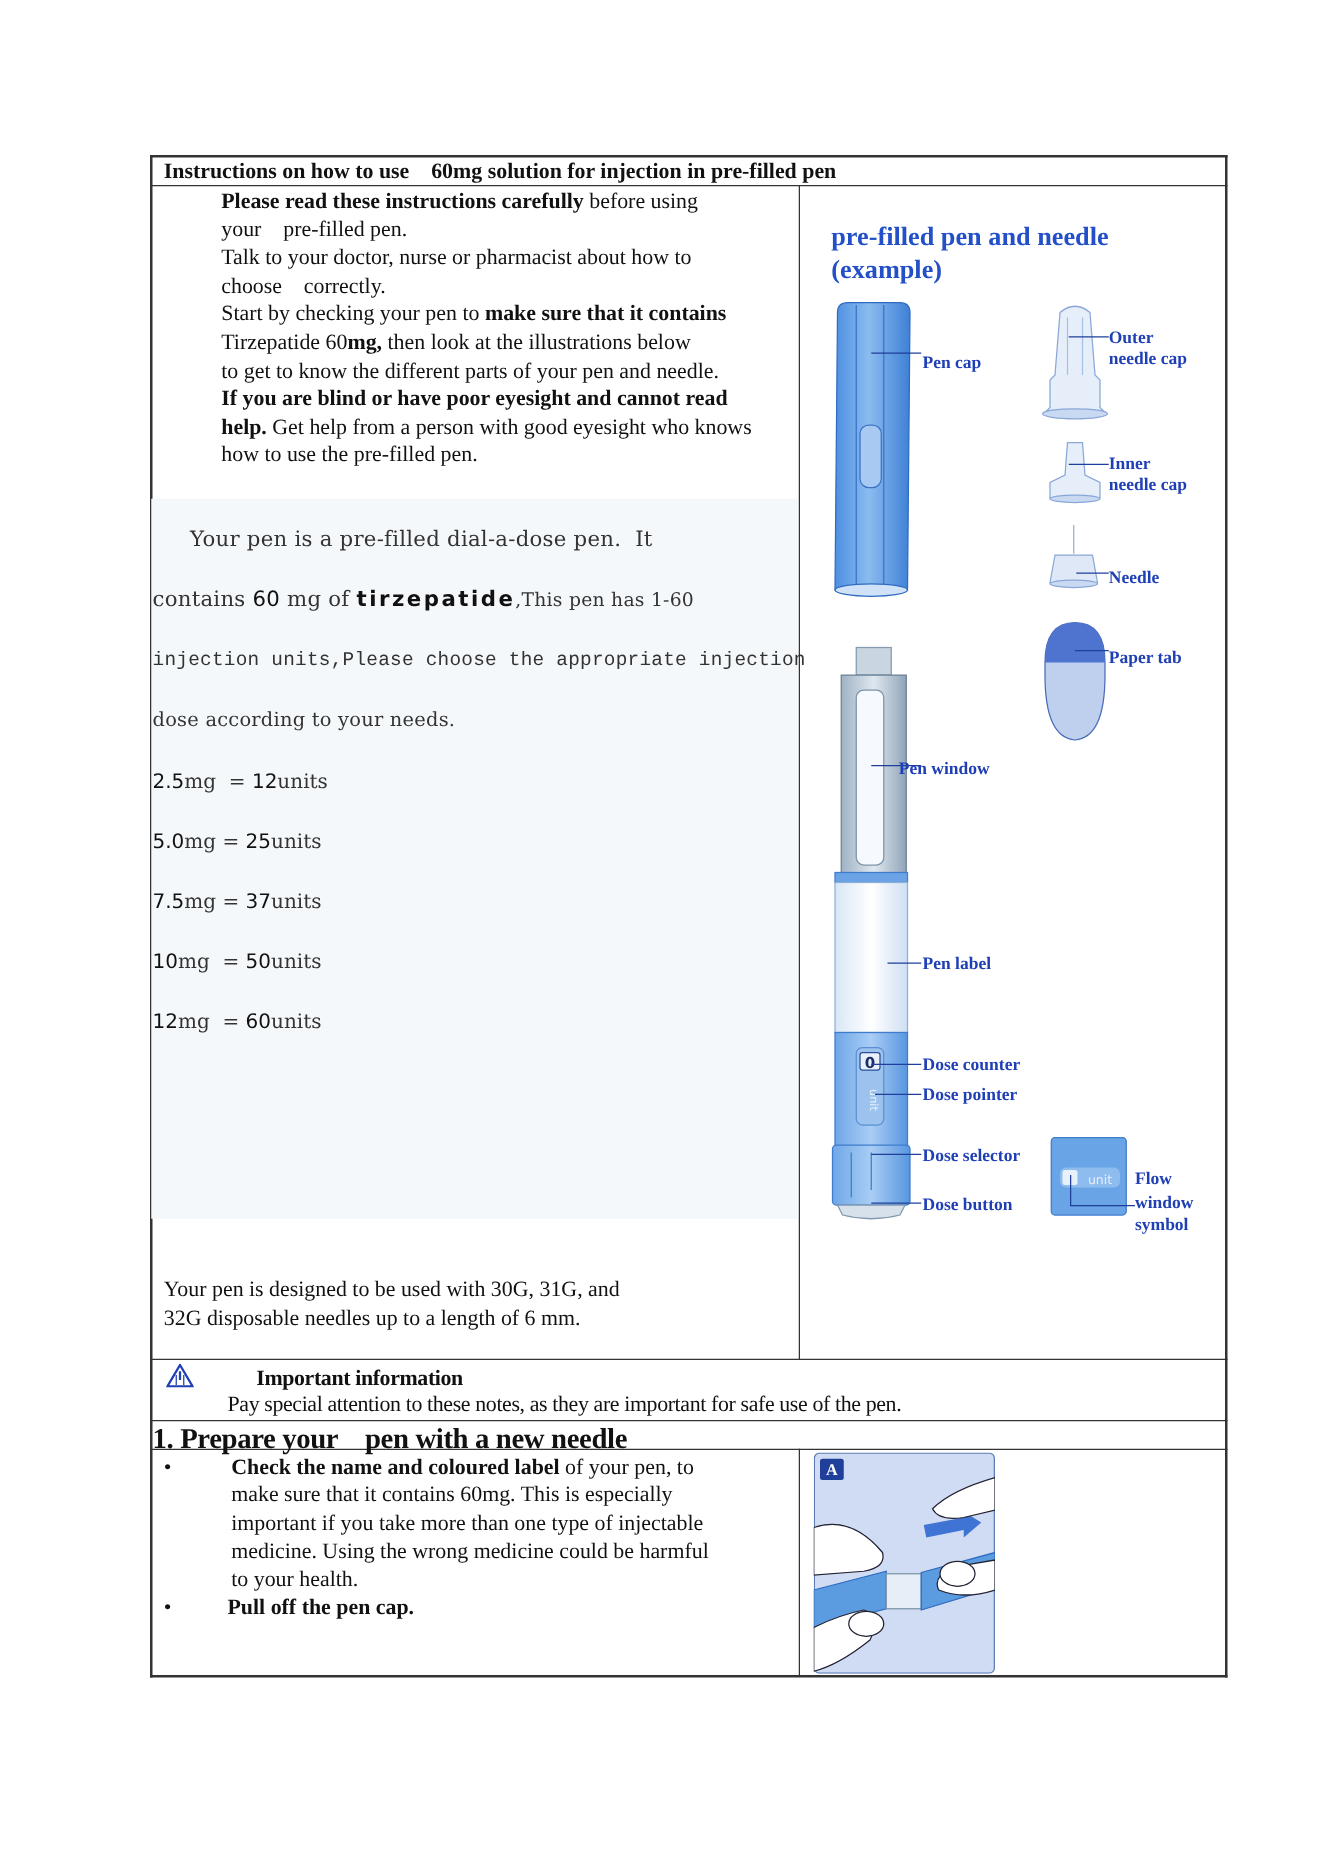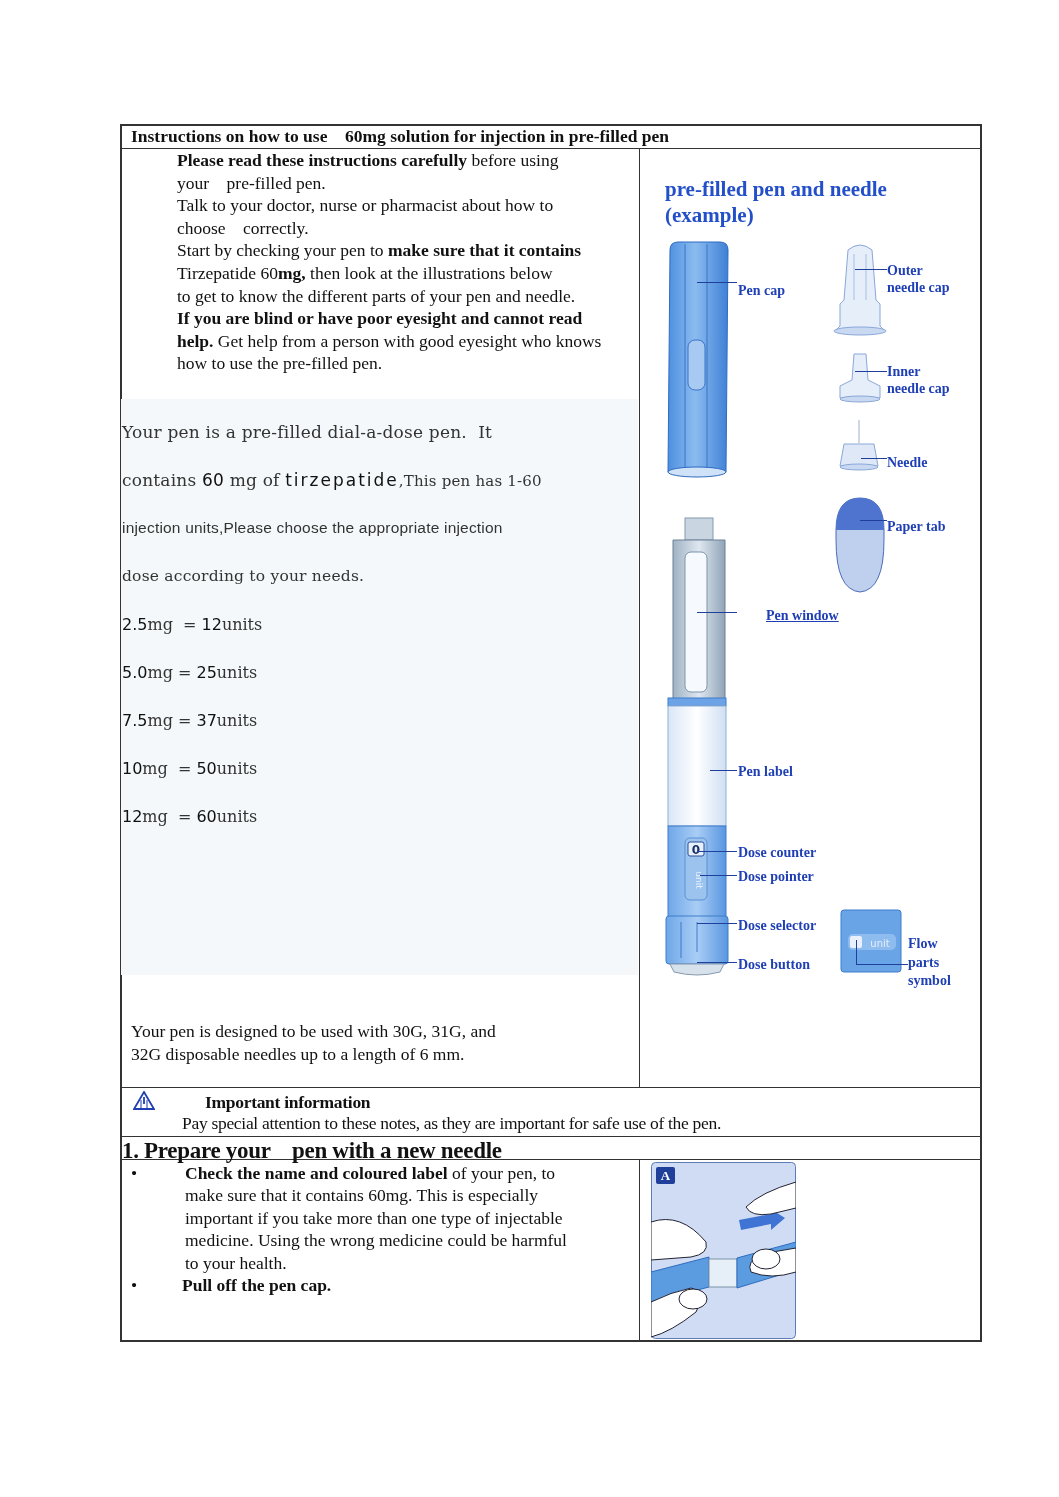--- a/index.html
+++ b/index.html
@@ -1,19 +1,19 @@
 <!DOCTYPE html>
 <html><head>
 <meta charset="utf-8">
 <style>
   html, body { margin:0; padding:0; background:#ffffff; }
   body { width:1059px; height:1497px; position:relative; overflow:hidden;
          font-family:"Liberation Serif", "DejaVu Serif", serif; color:#111; }
   .abs { position:absolute; }
-  .serif { font-family:"Liberation Serif", "DejaVu Serif", serif; }
+  .serif { font-family:"Liberation Serif", "DejaVu Serif", serif;padding-left:30px; }
   .b { font-weight:bold; }
   .line { position:absolute; background:#333; }
   .intro p { margin:0; font-size:17.5px; line-height:22.6px; white-space:nowrap; }
   .shaded { position:absolute; left:121px; top:399px; width:517px; height:576px; background:#f4f8fa; }
   .mono-line { position:absolute; left:122px; font-size:17.5px; color:#333; white-space:nowrap; letter-spacing:0.2px; }
   .mono-line .sans { font-family:"DejaVu Sans", "Liberation Sans", sans-serif; color:#111; }
   .dose { position:absolute; left:122px; font-size:16px; color:#333; white-space:nowrap; }
   .dose .sans { font-family:"DejaVu Sans", "Liberation Sans", sans-serif; color:#111; }
   .lbl { position:absolute; color:#1f3fb5; font-weight:bold; font-size:14px; line-height:17px; white-space:nowrap; }
   .lead { position:absolute; height:1px; background:#1f3f9a; }
@@ -46,22 +46,22 @@
   <p><span>Start by checking your pen to </span><span class="b">make sure that it contains</span></p>
   <p><span>Tirzepatide 60</span><span class="b">mg,</span><span> then look at the illustrations below</span></p>
   <p>to get to know the different parts of your pen and needle.</p>
   <p class="b">If you are blind or have poor eyesight and cannot read</p>
   <p><span class="b">help.</span><span> Get help from a person with good eyesight who knows</span></p>
   <p>how to use the pre-filled pen.</p>
 </div>
 
 <div class="shaded"></div>
 <div class="mono-line serif" style="top:422px;white-space:pre;font-family:'DejaVu Serif',serif;font-size:17px;">Your pen is a pre-filled dial-a-dose pen.  It</div>
-<div class="mono-line" style="top:470px;font-family:'DejaVu Serif',serif;font-size:17px;white-space:pre;"><span>contains </span><span class="sans">60</span><span> mg of </span><span class="sans" style="letter-spacing:2px;">tirzepatide</span><span style="font-size:15px;">,This pen has 1-60</span></div>
-<div class="mono-line" style="top:519px;font-family:Liberation Sans, sans-serif;font-size:15.5px;">injection units,Please choose the appropriate injection</div>
+<div class="mono-line" style="top:470px;font-family:'DejaVu Serif',serif;font-size:17px;white-space:pre;"><span>contains </span><span class="sans">60</span><span> mg of </span><span class="sans" style="letter-spacing:2px;font-weight:bold;">tirzepatide</span><span style="font-size:15px;">,This pen has 1-60</span></div>
+<div class="mono-line" style="top:519px;font-family:Liberation Mono, monospace;font-size:15.5px;">injection units,Please choose the appropriate injection</div>
 <div class="mono-line" style="top:567px;font-family:'DejaVu Serif',serif;font-size:15.5px;">dose according to your needs.</div>
 
 <div id="dose-list">
     <div class="dose" style="top: 615px; font-family: &quot;DejaVu Serif&quot;, serif; white-space: pre;"><span class="sans">2.5</span><span>mg  = </span><span class="sans">12</span><span>units</span></div>
     <div class="dose" style="top: 663px; font-family: &quot;DejaVu Serif&quot;, serif; white-space: pre;"><span class="sans">5.0</span><span>mg = </span><span class="sans">25</span><span>units</span></div>
     <div class="dose" style="top: 711px; font-family: &quot;DejaVu Serif&quot;, serif; white-space: pre;"><span class="sans">7.5</span><span>mg = </span><span class="sans">37</span><span>units</span></div>
     <div class="dose" style="top: 759px; font-family: &quot;DejaVu Serif&quot;, serif; white-space: pre;"><span class="sans">10</span><span>mg  = </span><span class="sans">50</span><span>units</span></div>
     <div class="dose" style="top: 807px; font-family: &quot;DejaVu Serif&quot;, serif; white-space: pre;"><span class="sans">12</span><span>mg  = </span><span class="sans">60</span><span>units</span></div>
   </div>
 
@@ -173,29 +173,29 @@
 <div class="lbl" style="left:887px;top:262px;">
   <div>Outer</div>
   <div>needle cap</div>
 </div>
 <div class="lbl" style="left:887px;top:363px;">
   <div>Inner</div>
   <div>needle cap</div>
 </div>
 <div class="lbl" style="left:887px;top:454px;">Needle</div>
 <div class="lbl" style="left:887px;top:518px;">Paper tab</div>
-<div class="lbl" style="left:766px;top:607px;text-decoration:underline;">Pen window</div>
+<div class="lbl" style="left:719px;top:607px;">Pen window</div>
 <div class="lbl" style="left:738px;top:763px;">Pen label</div>
 <div class="lbl" style="left:738px;top:844px;">Dose counter</div>
 <div class="lbl" style="left:738px;top:868px;">Dose pointer</div>
 <div class="lbl" style="left:738px;top:917px;">Dose selector</div>
 <div class="lbl" style="left:738px;top:956px;">Dose button</div>
 <div class="lbl" style="left:908px;top:935px;line-height:18.5px;">
   <div>Flow</div>
-  <div>parts</div>
+  <div>window</div>
   <div>symbol</div>
 </div>
 
 <svg class="abs" style="left:133px;top:1091px;" width="22" height="19" viewBox="0 0 22 19">
   <path d="M11 1 L21 18 L1 18 Z" fill="none" stroke="#1f3fb5" stroke-width="1.8"></path>
   <line x1="11" y1="6" x2="11" y2="13" stroke="#1f3fb5" stroke-width="1.8"></line>
   <line x1="8" y1="9" x2="8" y2="17" stroke="#1f3fb5" stroke-width="1"></line>
   <line x1="14" y1="9" x2="14" y2="17" stroke="#1f3fb5" stroke-width="1"></line>
 </svg>
 <div class="abs b" style="left:205px;top:1092px;font-size:17.5px;letter-spacing:-0.3px;">Important information</div>

